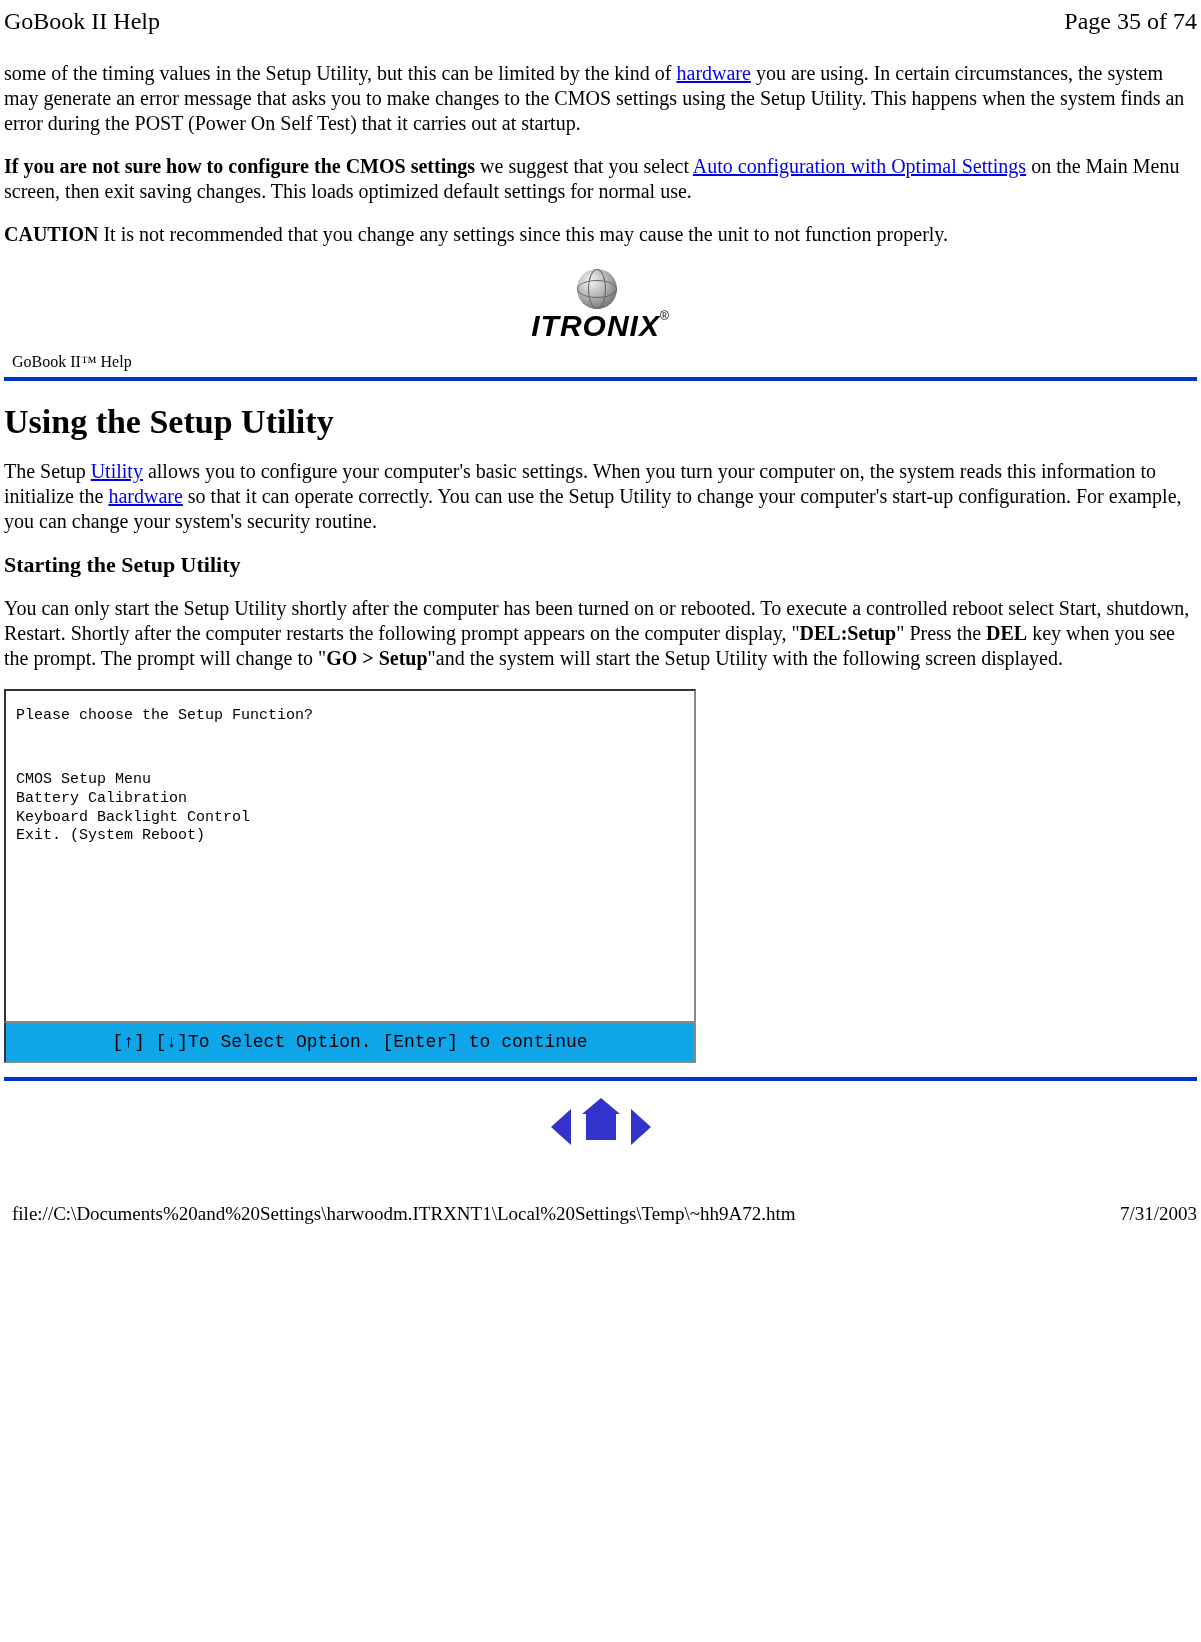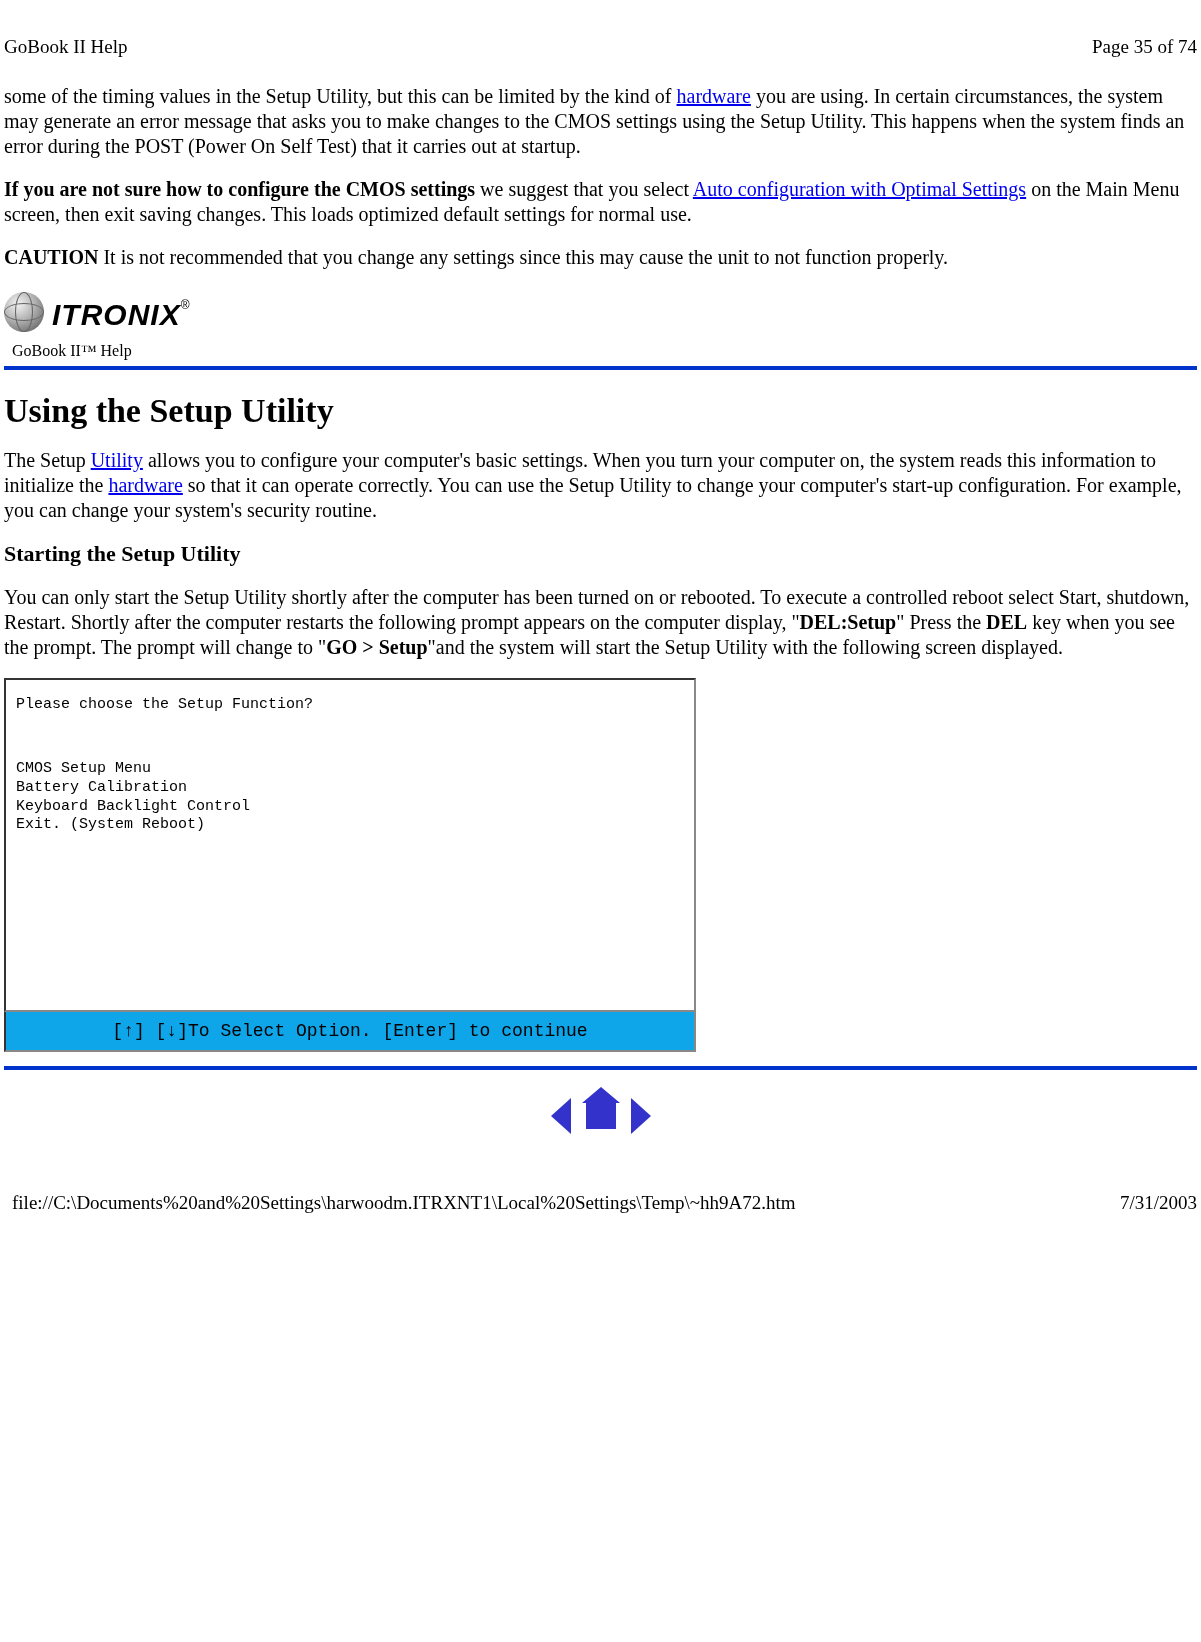--- a/index.html
+++ b/index.html
@@ -8,22 +8,21 @@
       margin: 0;
       padding: 0;
       background: #ffffff;
       color: #000000;
       width: 1201px;
     }
     .page-header {
       display: flex;
       justify-content: space-between;
       padding: 8px 4px;
-      font-size: 19px;
-      margin-top: 28px;
+      font-size: 24px;
     }
     .content {
       padding: 0 4px;
     }
     .para {
       margin: 18px 0;
       line-height: 1.25;
     }
     a {
       color: #0000EE;
@@ -37,22 +36,23 @@
       border: none;
       height: 4px;
       background: #0033cc;
       margin: 6px 0;
     }
     .logo-block {
       margin: 18px 0 0 0;
     }
     .logo {
       display: flex;
-      align-items: flex-end;
+      align-items: center;
       padding: 4px 0;
+      flex-direction: column;
     }
     .logo-globe {
       width: 40px;
       height: 40px;
       display: inline-block;
       background: radial-gradient(circle at 35% 30%, #e8e8e8 8%, #b0b0b0 45%, #707070 80%);
       border-radius: 50%;
       position: relative;
       margin-right: 8px;
     }

